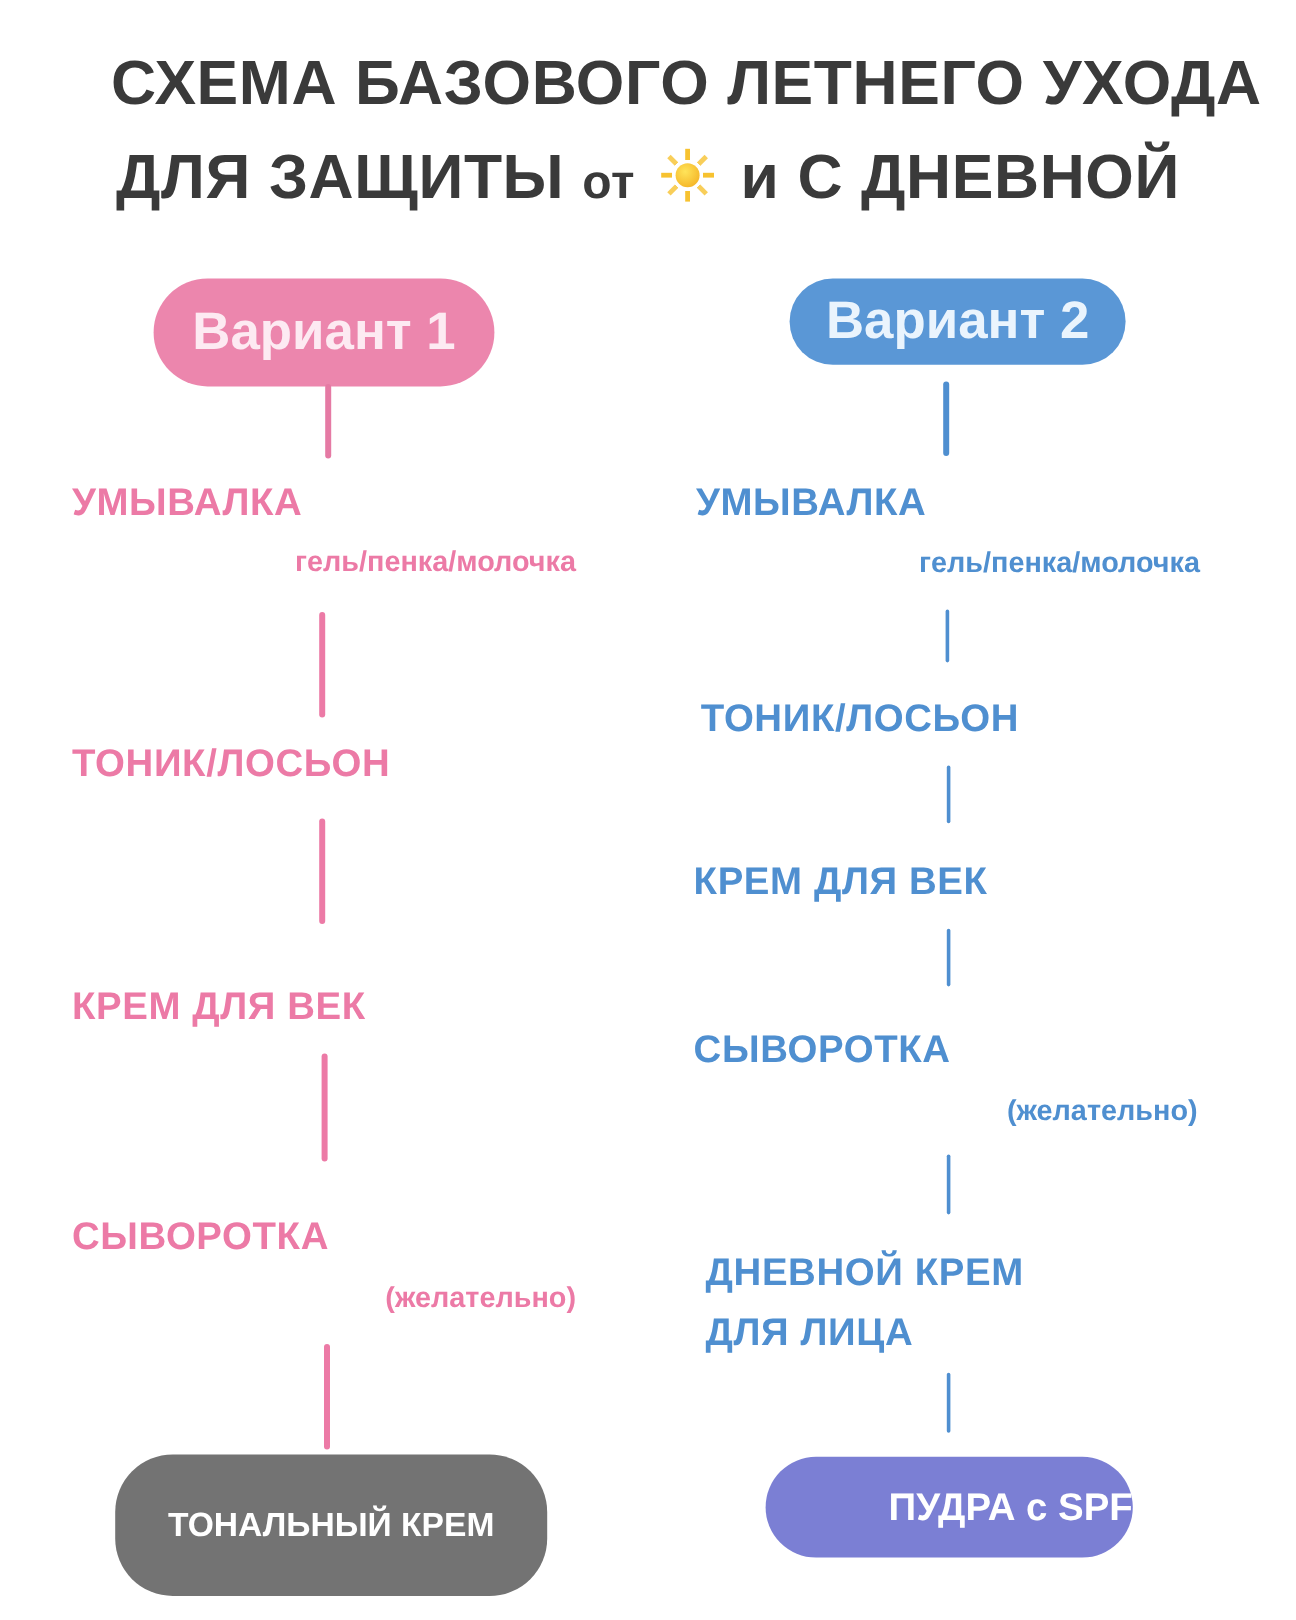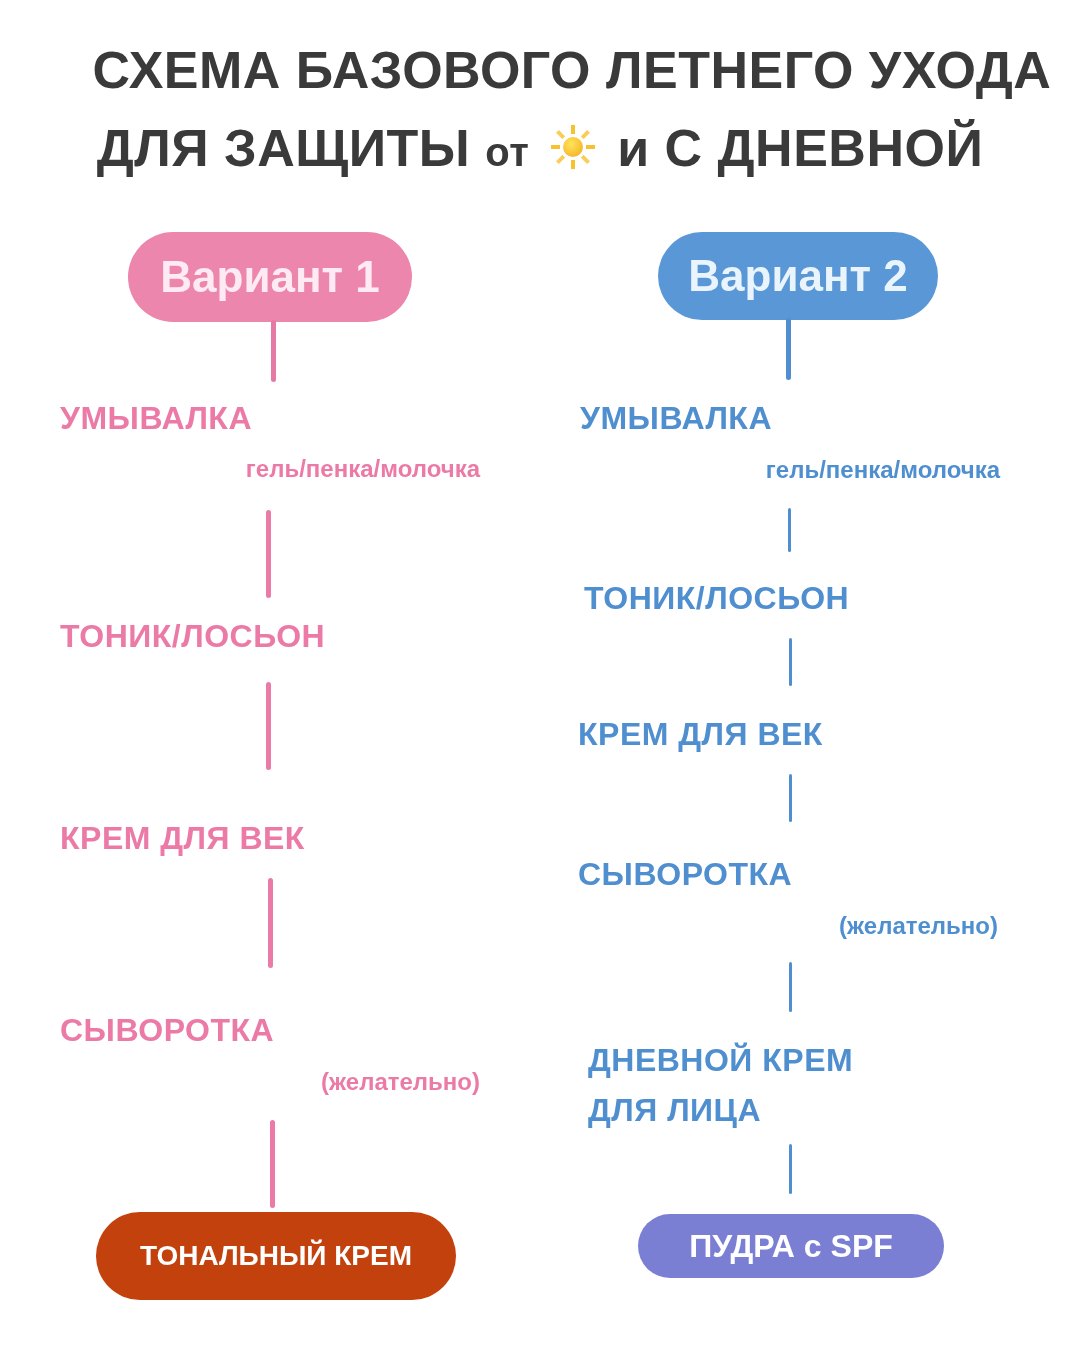--- a/index.html
+++ b/index.html
@@ -49,25 +49,25 @@
 <div class="lbl pink" style="left:60px;width:420px;top:618px;">ТОНИК/ЛОСЬОН</div>
 <div class="line" style="left:266px;top:682px;height:88px;background:#ec7aa6;"></div>
 
 <div class="lbl pink" style="left:60px;width:420px;top:820px;">КРЕМ ДЛЯ ВЕК</div>
 <div class="line" style="left:268px;top:878px;height:90px;background:#ec7aa6;"></div>
 
 <div class="lbl pink" style="left:60px;width:420px;top:1012px;">СЫВОРОТКА</div>
 <div class="sub pink" style="left:60px;width:420px;top:1068px;">(желательно)</div>
 <div class="line" style="left:270px;top:1120px;height:88px;background:#ec7aa6;"></div>
 
-<div class="pill end" style="left:96px;top:1212px;width:360px;height:88px;background:#c2410c;flex-direction:column;">
+<div class="pill end" style="left:96px;top:1212px;width:360px;height:118px;background:#737373;flex-direction:column;">
   <span>ТОНАЛЬНЫЙ КРЕМ</span>
 </div>
 
-<div class="pill p-head" style="left:658px;top:232px;width:280px;height:88px;background:#5a97d6;color:#eaf4fd;">
+<div class="pill p-head" style="left:658px;top:232px;width:280px;height:72px;background:#5a97d6;color:#eaf4fd;">
   <span>Вариант 2</span>
 </div>
 <div class="line" style="left:786px;top:318px;height:62px;background:#4f8fd0;"></div>
 
 <div class="lbl blue" style="left:580px;width:420px;top:400px;">УМЫВАЛКА</div>
 <div class="sub blue" style="left:580px;width:420px;top:456px;">гель/пенка/молочка</div>
 <div class="line" style="left:788px;top:508px;width:3px;height:44px;background:#4f8fd0;"></div>
 
 <div class="lbl blue" style="left:584px;width:420px;top:580px;">ТОНИК/ЛОСЬОН</div>
 <div class="line" style="left:789px;top:638px;width:3px;height:48px;background:#4f8fd0;"></div>
@@ -76,15 +76,15 @@
 <div class="line" style="left:789px;top:774px;width:3px;height:48px;background:#4f8fd0;"></div>
 
 <div class="lbl blue" style="left:578px;width:420px;top:856px;">СЫВОРОТКА</div>
 <div class="sub blue" style="left:578px;width:420px;top:912px;">(желательно)</div>
 <div class="line" style="left:789px;top:962px;width:3px;height:50px;background:#4f8fd0;"></div>
 
 <div class="lbl blue" style="left:588px;width:420px;top:1042px;">ДНЕВНОЙ КРЕМ</div>
 <div class="lbl blue" style="left:588px;width:420px;top:1092px;">ДЛЯ ЛИЦА</div>
 <div class="line" style="left:789px;top:1144px;width:3px;height:50px;background:#4f8fd0;"></div>
 
-<div class="pill end" style="left:638px;top:1214px;width:306px;height:64px;background:#7b7fd4;font-size:32px;">
+<div class="pill end" style="left:638px;top:1214px;width:306px;height:84px;background:#7b7fd4;font-size:32px;justify-content:flex-end;">
   <span>ПУДРА с SPF</span>
 </div>
 
 </body></html>

